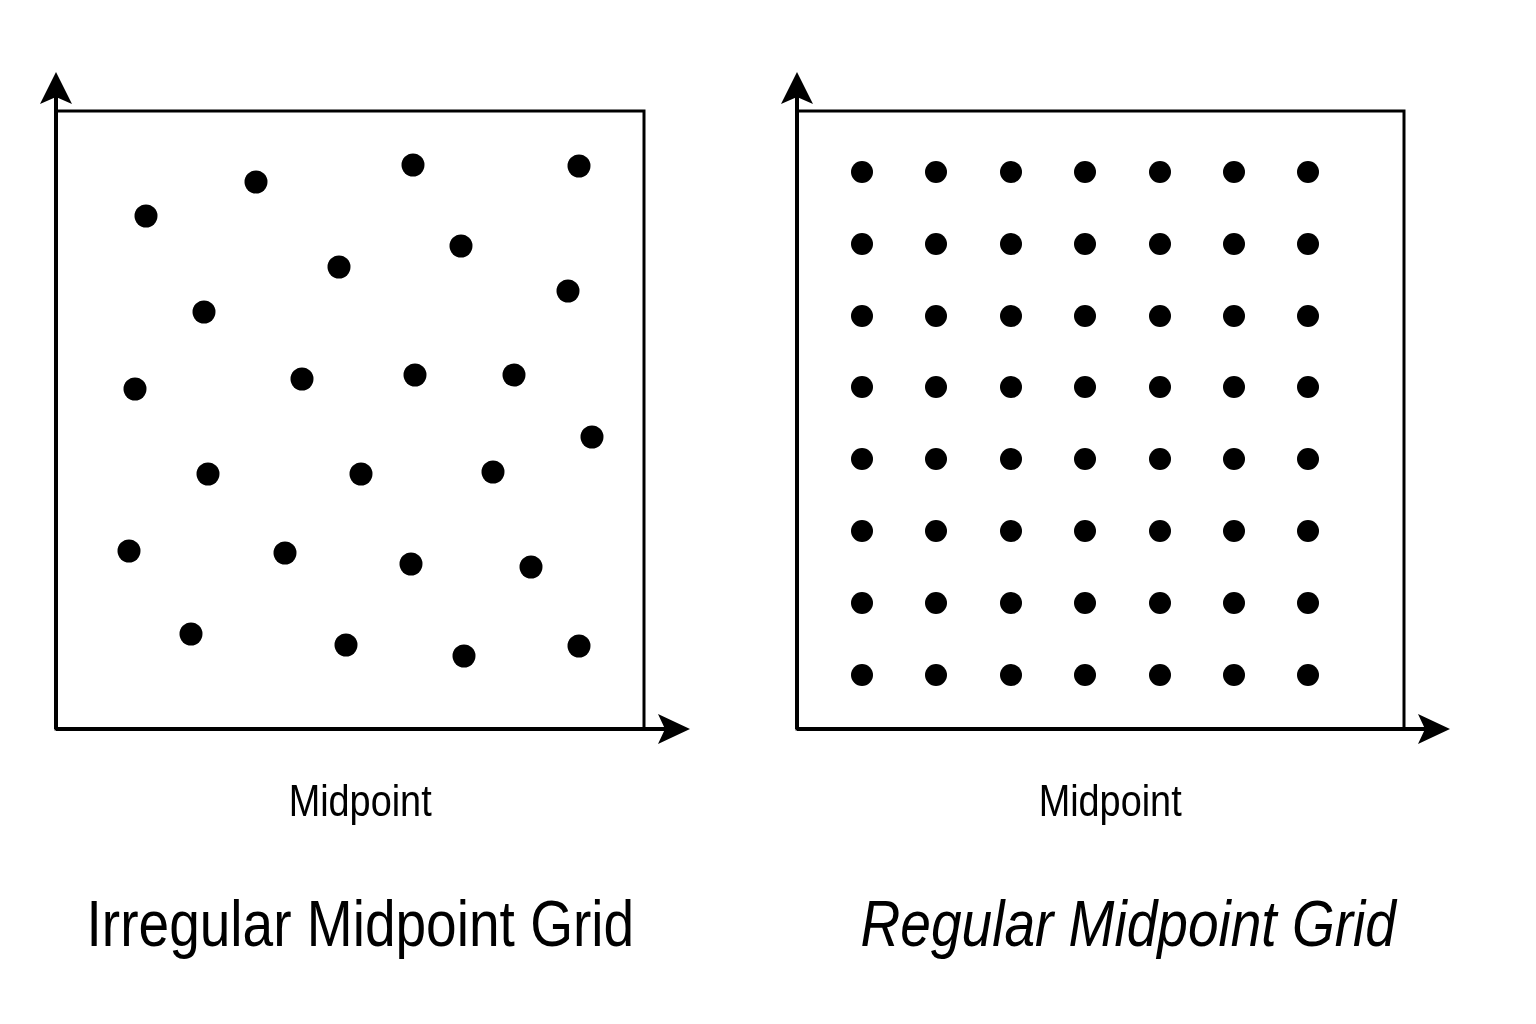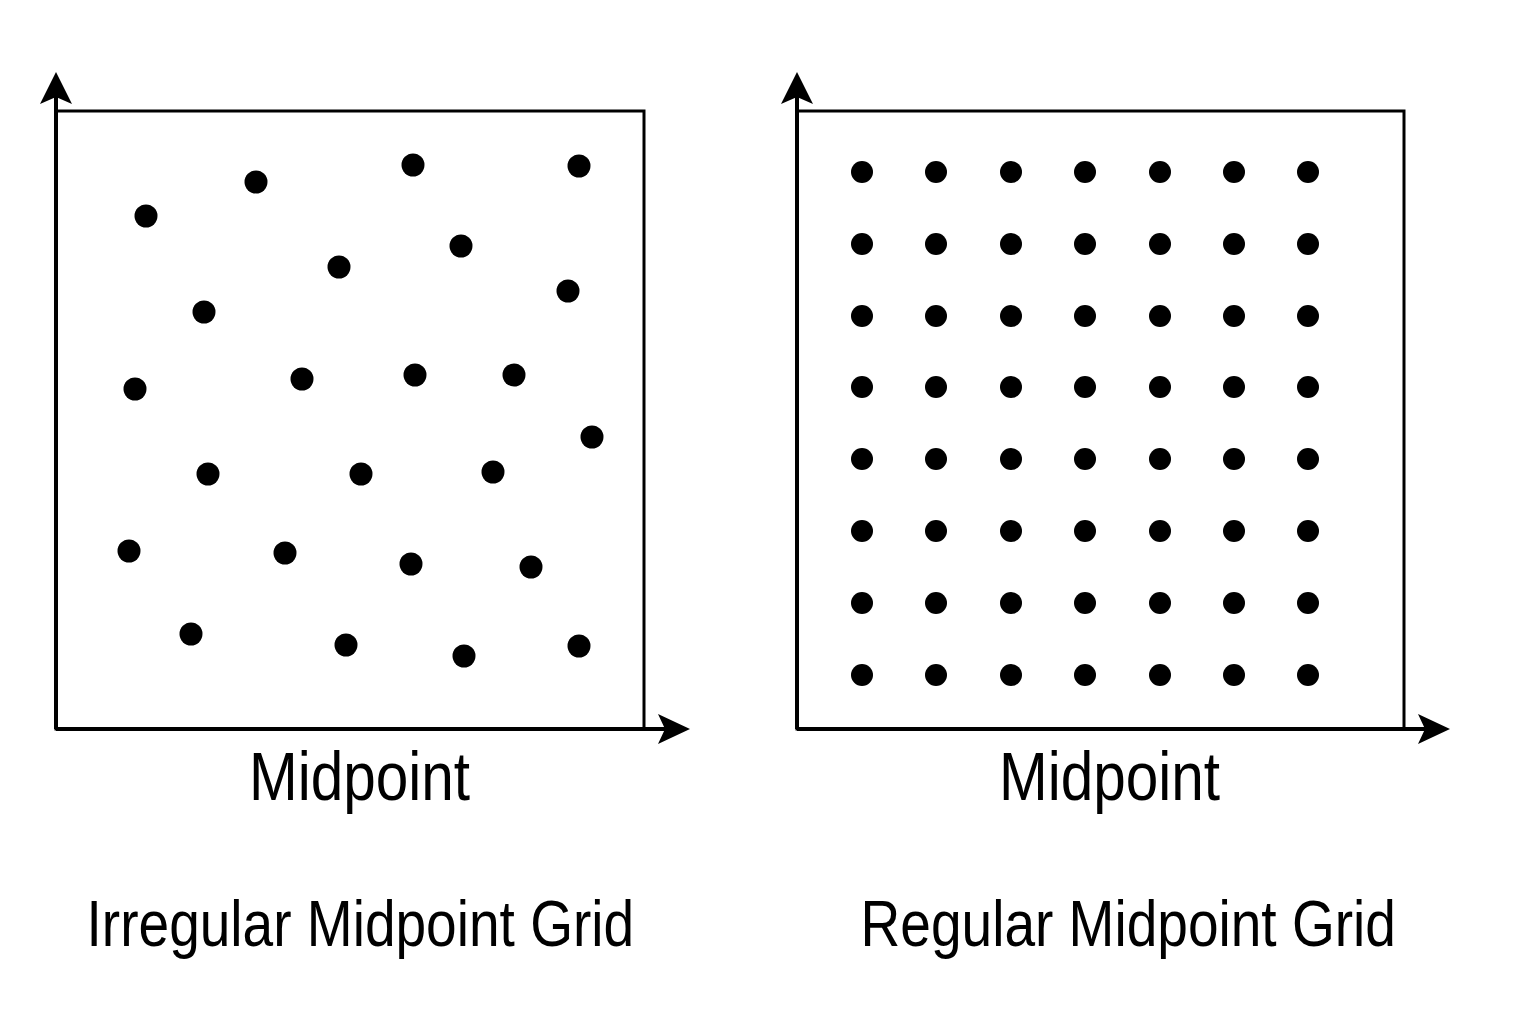--- a/index.html
+++ b/index.html
@@ -22,22 +22,22 @@
       height: 1024px;
     }
     .axis-label, .panel-title {
       position: absolute;
       color: #000000;
       white-space: nowrap;
       transform-origin: center;
       text-align: center;
     }
     .axis-label {
-      font-size: 68px;
-      top: 741px;
+      font-size: 44px;
+      top: 766px;
       height: 70px;
       line-height: 70px;
     }
     .panel-title {
       font-size: 64px;
       top: 886px;
       height: 76px;
       line-height: 76px;
     }
     .label-inner {
@@ -149,15 +149,15 @@
 <div class="axis-label" id="axis-label-0" style="left: 60px; width: 600px;">
   <span class="label-inner">Midpoint</span>
 </div>
 <div class="panel-title" id="title-0" style="left: -20px; width: 760px;">
   <span class="label-inner">Irregular Midpoint Grid</span>
 </div>
 
 <div class="axis-label" id="axis-label-1" style="left: 810px; width: 600px;">
   <span class="label-inner">Midpoint</span>
 </div>
-<div class="panel-title" id="title-1" style="left: 748px; width: 760px;">
+<div class="panel-title" id="title-1" style="left: 748px; width: 760px; font-style: italic;">
   <span class="label-inner">Regular Midpoint Grid</span>
 </div>
 
 </body></html>

